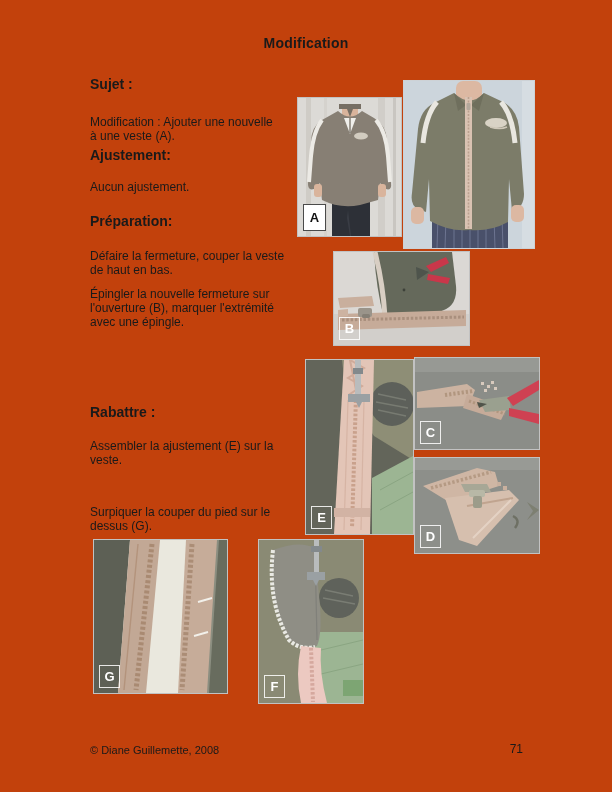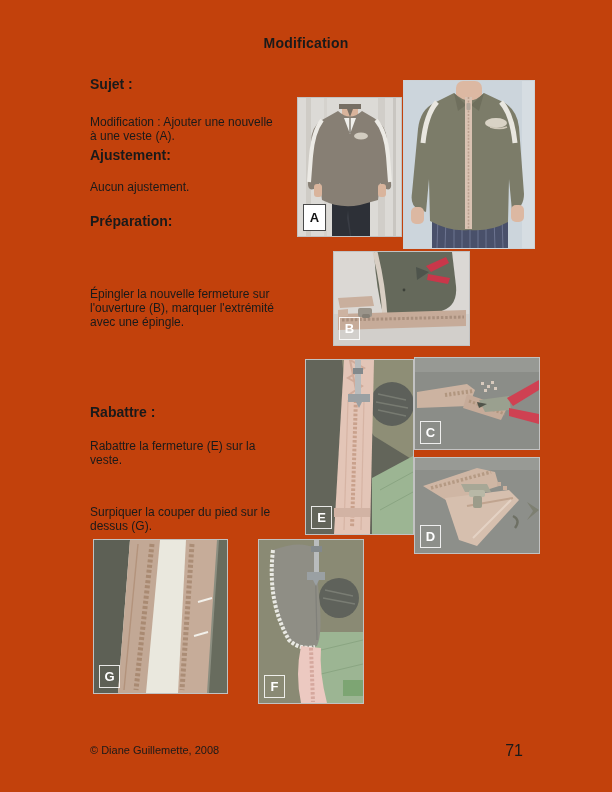--- a/index.html
+++ b/index.html
@@ -8,21 +8,21 @@
     margin:0 auto;font-family:"Liberation Sans","DejaVu Sans",sans-serif;
     color:#1a1a1a;overflow:hidden;
   }
   .title{
     position:absolute;top:35px;left:0;width:612px;text-align:center;
     font-size:14px;font-weight:bold;letter-spacing:.2px;
   }
   .heading{position:absolute;left:90px;font-size:14px;font-weight:bold;}
   .para{position:absolute;left:90px;width:240px;font-size:12px;line-height:14px;white-space:pre-line;}
   .footer-left{position:absolute;left:90px;top:744px;font-size:11px;}
-  .page-num{position:absolute;left:460px;top:742px;width:63px;text-align:right;font-size:16px;}
+  .page-num{position:absolute;left:460px;top:742px;width:63px;text-align:right;font-size:12px;}
   .photo{position:absolute;border:1px solid #c2c2c2;overflow:hidden;background:#ddd;}
   .photo svg{display:block;}
   .plabel{
     position:absolute;left:5px;bottom:5px;width:19px;height:21px;
     border:1px solid rgba(255,255,255,.85);color:#fff;
     font-size:13px;font-weight:bold;display:flex;align-items:center;justify-content:center;
   }
   .plabel.dark{background:#fff;border:1px solid #4a4a4a;color:#111;width:21px;height:25px;}
   
   #photo-a{left:297px;top:97px;width:103px;height:138px;}
@@ -55,26 +55,28 @@
   <div class="title">Modification</div>
 
   <div class="heading" id="h-sujet">Sujet :</div>
   <div class="para" id="p-sujet-1">Modification : Ajouter une nouvelle
 à une veste (A).</div>
 
   <div class="heading" id="h-ajustement">Ajustement:</div>
   <div class="para" id="p-ajustement-1">Aucun ajustement.</div>
 
   <div class="heading" id="h-preparation">Préparation:</div>
+  <div class="para" id="p-preparation-1">Défaire la fermeture, couper la veste
+de haut en bas.</div>
   <div class="para" id="p-preparation-2">Épingler la nouvelle fermeture sur
 l'ouverture (B), marquer l'extrémité
 avec une épingle.</div>
 
   <div class="heading" id="h-couture">Rabattre :</div>
-  <div class="para" id="p-couture-1">Rabattre la fermeture (E) sur la
+  <div class="para" id="p-couture-1">Assembler la ajustement (E) sur la
 veste.</div>
   <div class="para" id="p-couture-3">Surpiquer la couper du pied sur le
 dessus (G).</div>
 
   <div class="photo" id="photo-a">
     <svg width="103" height="138" viewBox="0 0 103 138">
       <rect width="103" height="138" fill="#dcdad6"></rect>
       <rect x="8" width="5" height="138" fill="#cfccc6"></rect>
       <rect x="26" width="3" height="138" fill="#d5d2cd"></rect>
       <rect x="80" width="7" height="138" fill="#d1cec9"></rect>

